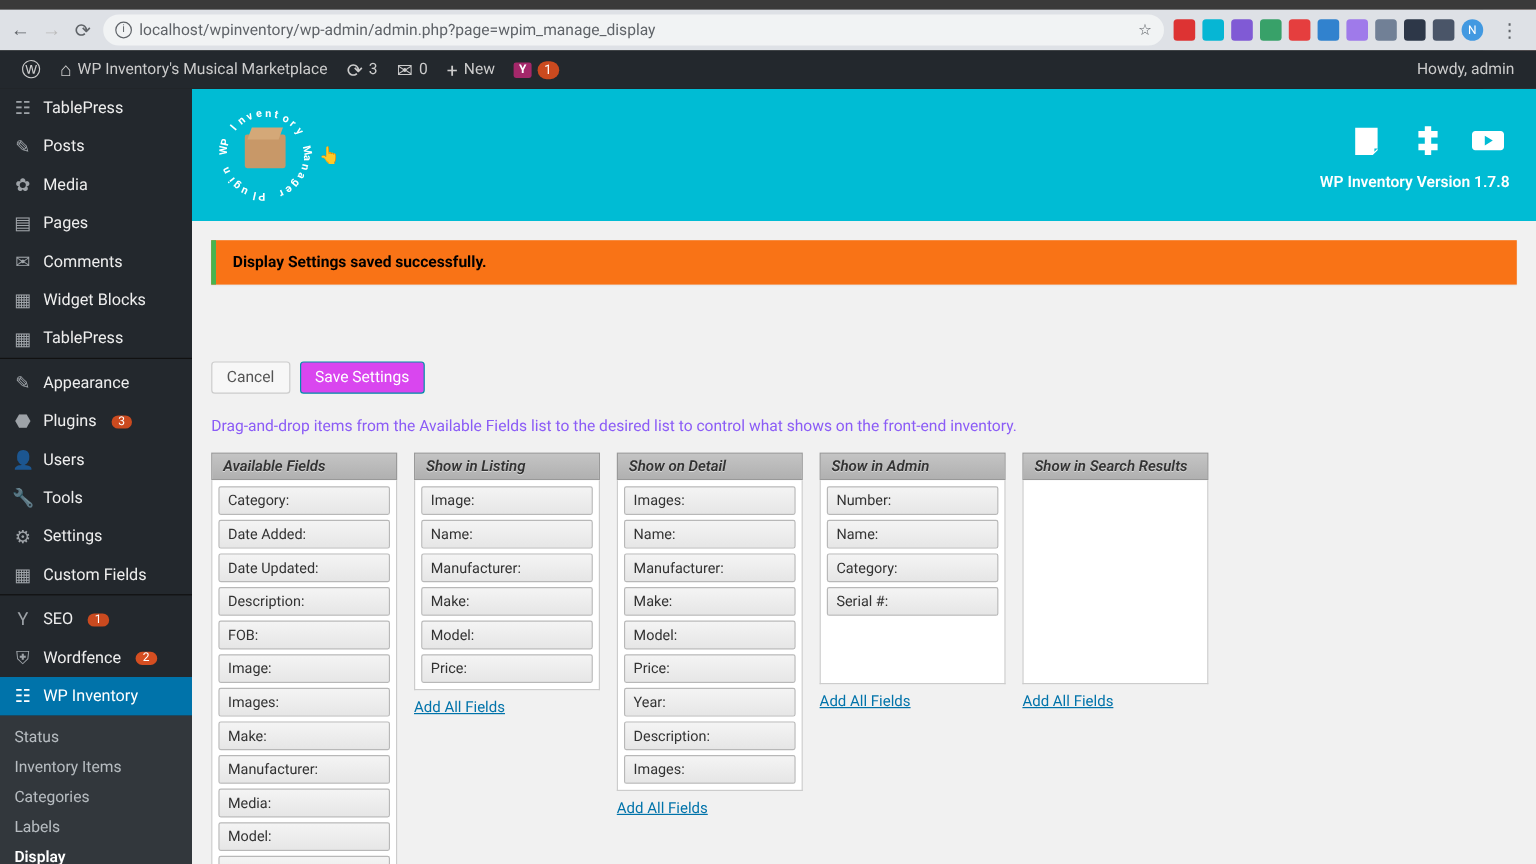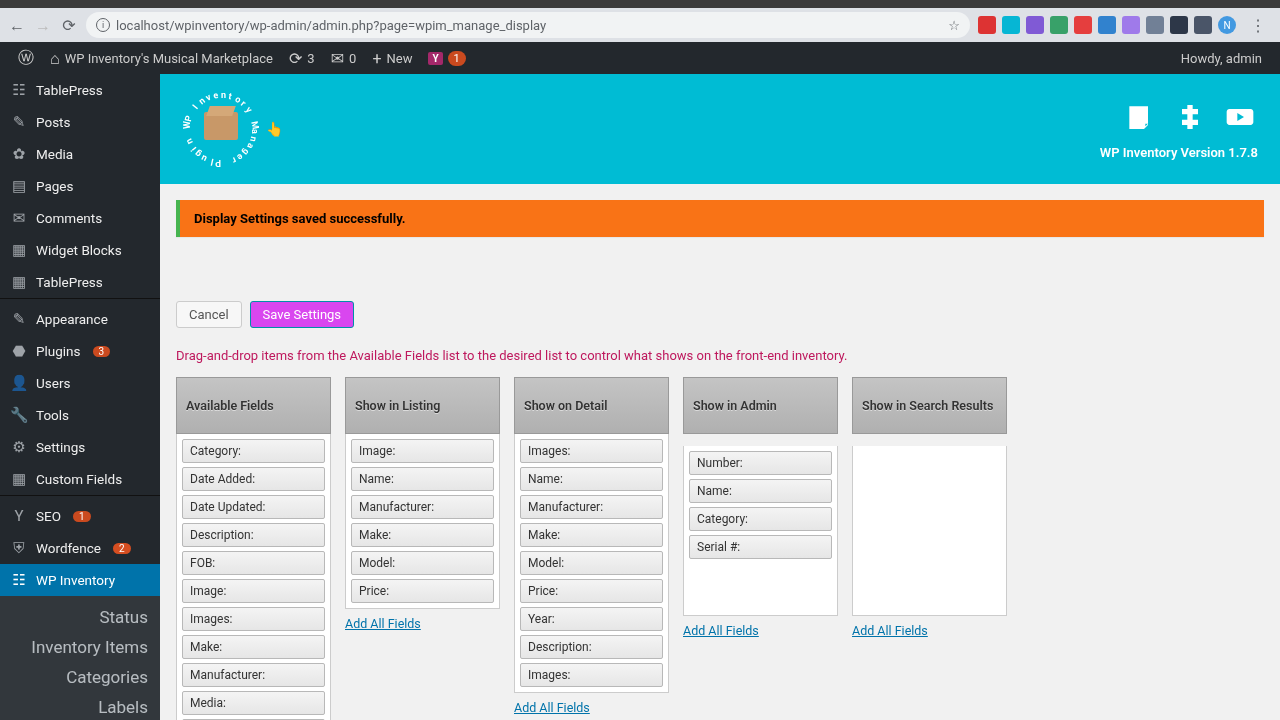--- a/index.html
+++ b/index.html
@@ -30,21 +30,21 @@
 .wp-sidebar::-webkit-scrollbar { width: 0; }
 .menu-item { display: flex; align-items: center; gap: 8px; padding: 7px 10px; font-size: 13.5px; color: #eee; cursor: pointer; position: relative; }
 .menu-item.current { background: #0073aa; color: #fff; }
 .menu-item.current::after { content: ""; position: absolute; right: -8px; top: 50%; transform: translateY(-50%); border: 8px solid transparent; border-right-color: #f1f1f1; }
 .menu-item .micon { width: 18px; text-align: center; font-size: 15px; color: rgba(240,245,250,0.6); }
 .menu-item.current .micon { color: #fff; }
 .menu-badge { background: #ca4a1f; color: #fff; border-radius: 10px; padding: 0 6px; font-size: 10px; margin-left: 4px; }
 .menu-badge.orange { background: #d54e21; }
 .menu-separator { height: 5px; border-top: 1px solid #111; }
 .submenu { background: #32373c; padding: 6px 0; }
-.submenu-item { padding: 5px 12px; font-size: 17px; color: rgba(240,245,250,0.7); cursor: pointer; text-align: right; }
+.submenu-item { padding: 5px 12px; font-size: 13px; color: rgba(240,245,250,0.7); cursor: pointer; }
 .submenu-item.current { color: #fff; font-weight: 600; }
 
 
 .wp-content { flex: 1; background: #f1f1f1; overflow-y: auto; position: relative; }
 .wp-content::-webkit-scrollbar { width: 12px; }
 .wp-content::-webkit-scrollbar-thumb { background: #c1c1c1; border-radius: 6px; }
 .wp-content::-webkit-scrollbar-track { background: #f1f1f1; }
 
 .plugin-header { background: #00bcd4; padding: 16px 22px; display: flex; align-items: center; color: #fff; }
 .logo-circle { width: 78px; height: 78px; position: relative; }
@@ -58,27 +58,27 @@
 .header-icon svg { width: 32px; height: 32px; fill: #fff; }
 .version-text { font-size: 13px; font-weight: 600; }
 
 .content-body { padding: 16px; }
 .notice { background: #f97316; border-left: 4px solid #46b450; padding: 11px 14px; font-size: 13px; margin-bottom: 16px; box-shadow: 0 1px 1px rgba(0,0,0,0.04); }
 .page-title { font-size: 17px; font-weight: 600; margin-bottom: 18px; color: #23282d; }
 .btn-row { display: flex; gap: 8px; margin-bottom: 20px; }
 .btn { padding: 5px 12px; font-size: 13px; border-radius: 3px; cursor: pointer; border: 1px solid; margin-top: 48px; }
 .btn-default { background: #f7f7f7; border-color: #ccc; color: #555; }
 .btn-primary { background: #d946ef; border-color: #0090a8; color: #fff; text-align: center; }
-.help-text { font-size: 13px; color: #be185d; margin-bottom: 14px; }
+.help-text { font-size: 13px; color: #8b5cf6; margin-bottom: 14px; }
 
 .columns { display: flex; gap: 14px; align-items: flex-start; }
 .col { width: 155px; }
-.col-header { background: linear-gradient(#c4c4c4, #b0b0b0); border: 1px solid #999; padding: 20px 9px; font-size: 12.5px; font-weight: 600; color: #333; text-shadow: 0 1px 0 rgba(255,255,255,0.5); }
+.col-header { background: linear-gradient(#c4c4c4, #b0b0b0); border: 1px solid #999; padding: 3px 9px; font-size: 12.5px; font-weight: 600; color: #333; text-shadow: 0 1px 0 rgba(255,255,255,0.5); font-style: italic; }
 .col-body { border: 1px solid #ccc; border-top: none; background: #fff; padding: 5px; min-height: 40px; }
-.col-body.tall { min-height: 170px; margin-top: 12px; }
+.col-body.tall { min-height: 170px; }
 .field-item { background: linear-gradient(#f4f4f4, #e6e6e6); border: 1px solid #b8b8b8; border-radius: 2px; padding: 4px 7px; font-size: 12px; color: #333; margin-bottom: 4px; cursor: move; }
 .field-item:last-child { margin-bottom: 0; }
 .add-link { color: #0073aa; font-size: 12.5px; text-decoration: underline; cursor: pointer; margin-top: 7px; display: inline-block; }
 
 .cursor-hand { position: absolute; top: 47px; left: 106px; font-size: 14px; pointer-events: none; z-index: 100; }
 
 
 .desktop-edge { position: absolute; right: 0; top: 0; width: 44px; height: 720px; background: linear-gradient(90deg, #2a2a2a, #4a3a3a 40%, #6a4a3a); z-index: -1; }
 </style>
 </head>

